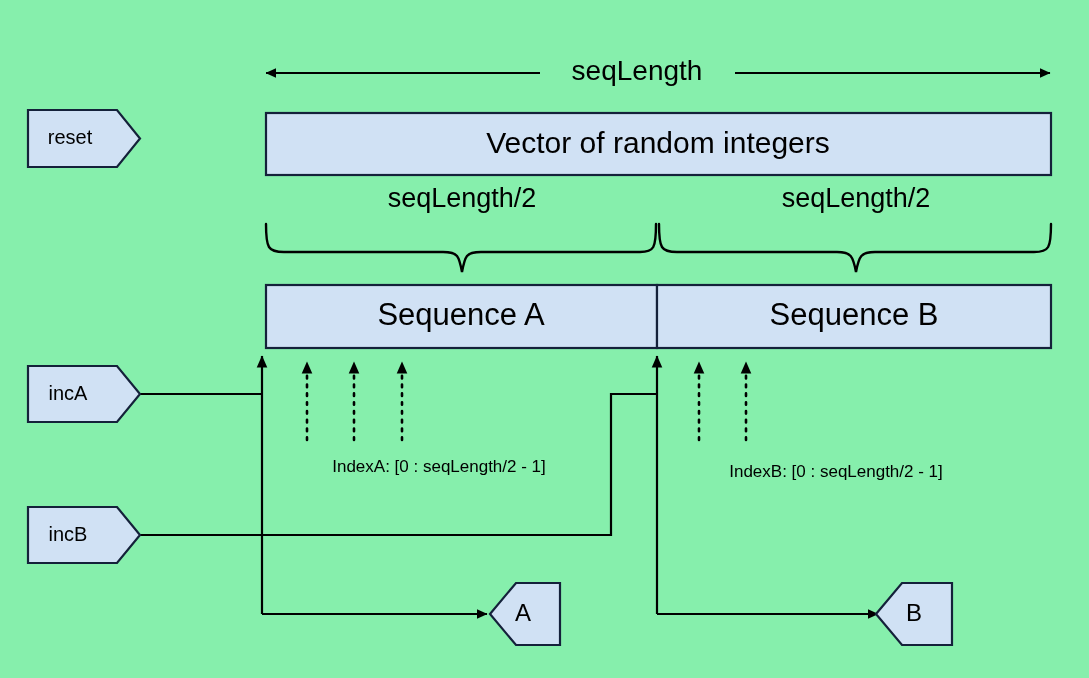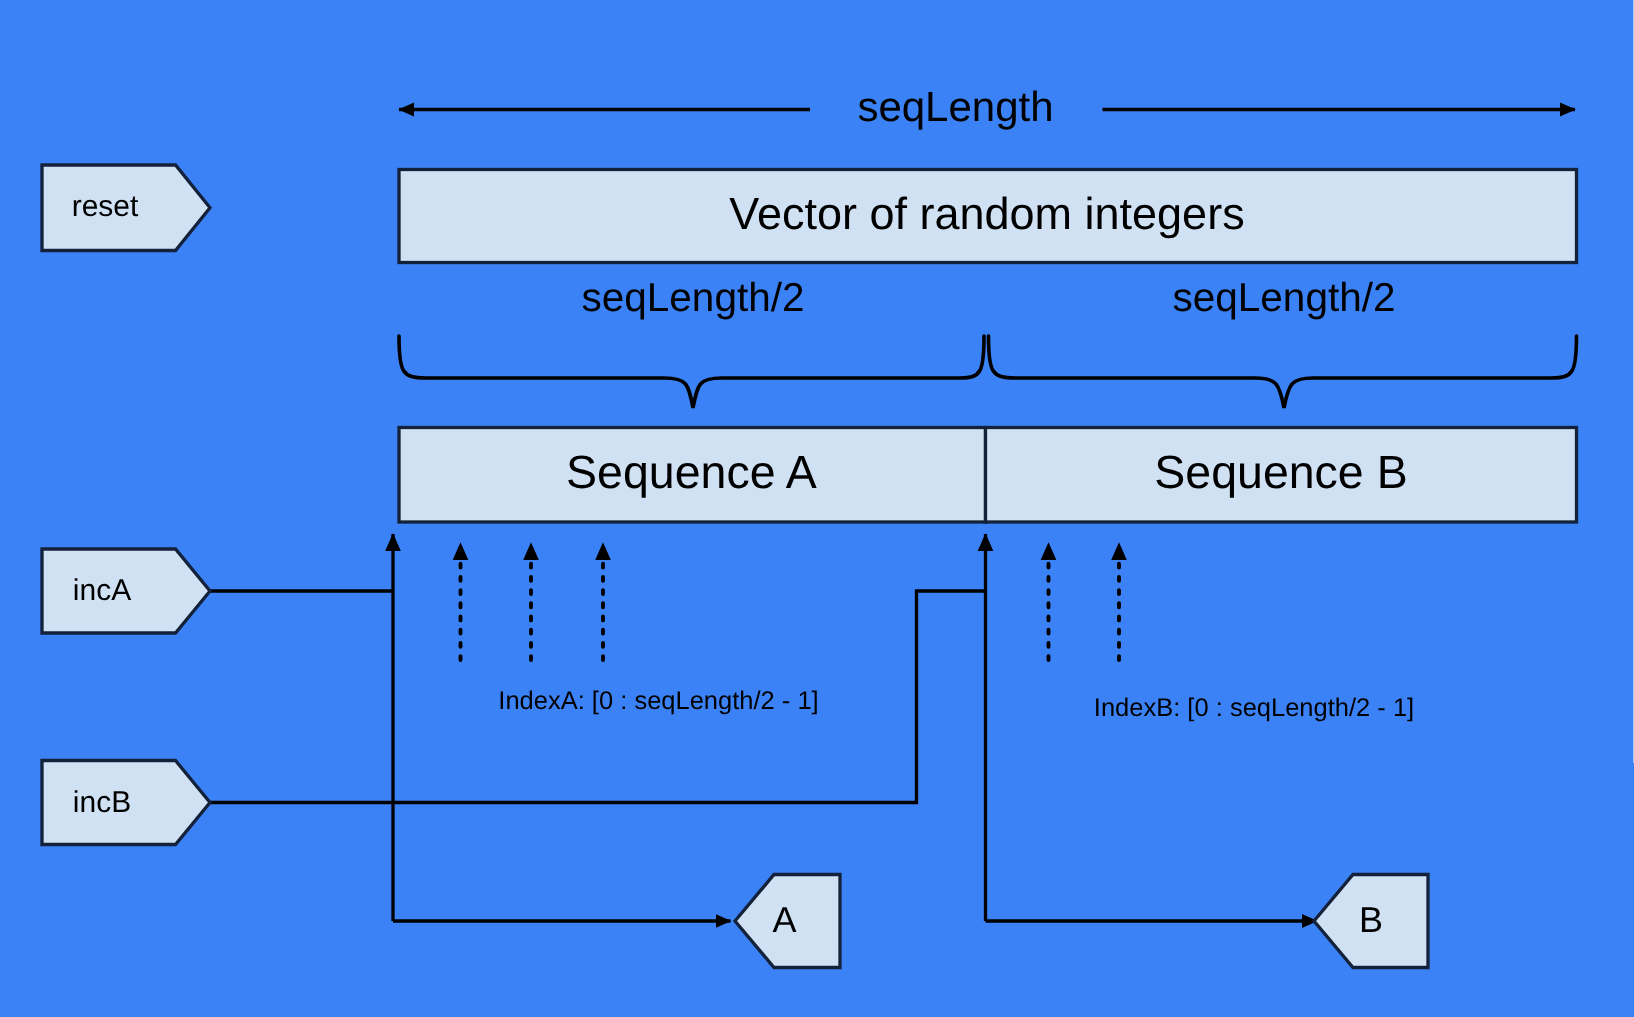--- a/index.html
+++ b/index.html
@@ -7,21 +7,21 @@
     padding: 0;
     background: #ffffff;
   }
   body {
     font-family: "Liberation Sans", sans-serif;
   }
   #canvas {
     position: relative;
     width: 1089px;
     height: 678px;
-    background: #3b82f6;
+    background: #86efac;
     overflow: hidden;
   }
   svg.diagram {
     position: absolute;
     left: 0;
     top: 0;
     width: 1089px;
     height: 678px;
   }
   .box-fill { fill: #d0e1f4; }

